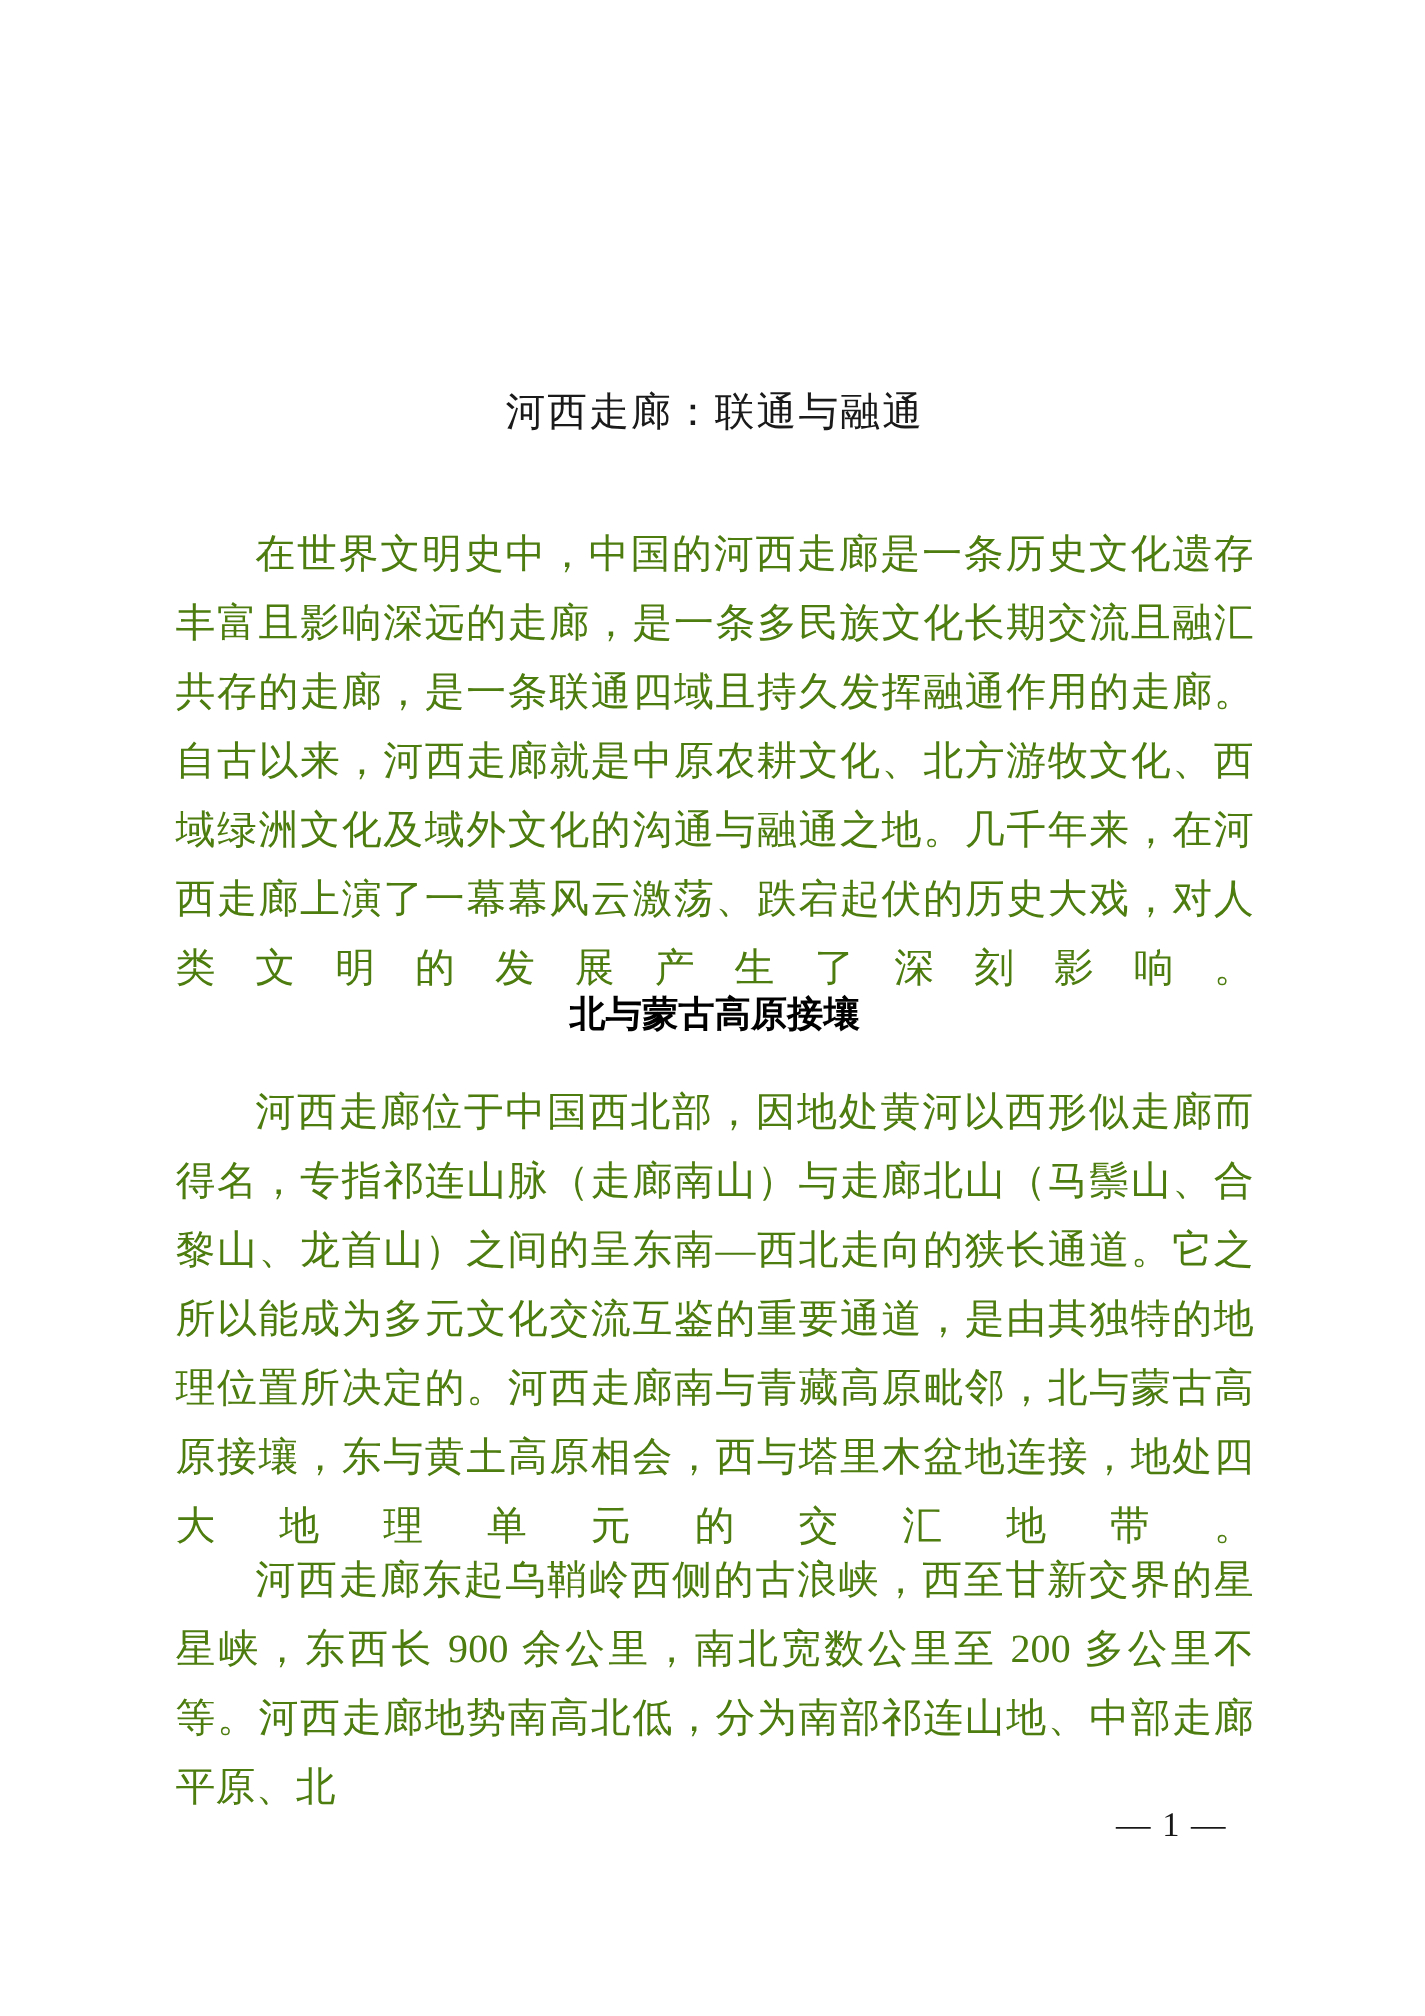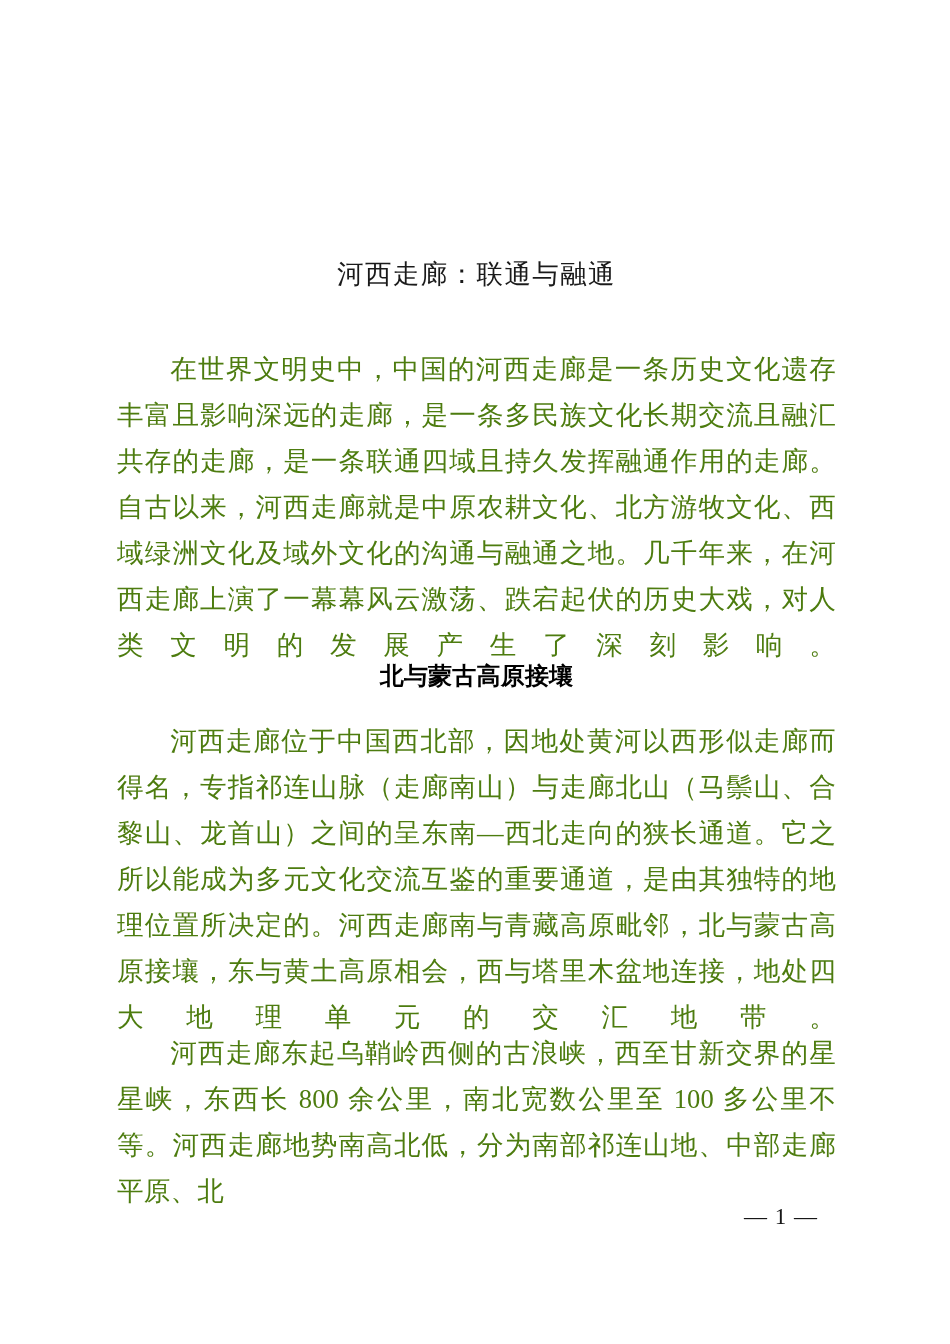--- a/index.html
+++ b/index.html
@@ -107,18 +107,18 @@
   <div class="content">
 
     <div class="doc-title">河西走廊：联通与融通</div>
 
     <div class="para" style="top: 330px;">在世界文明史中，中国的河西走廊是一条历史文化遗存丰富且影响深远的走廊，是一条多民族文化长期交流且融汇共存的走廊，是一条联通四域且持久发挥融通作用的走廊。自古以来，河西走廊就是中原农耕文化、北方游牧文化、西域绿洲文化及域外文化的沟通与融通之地。几千年来，在河西走廊上演了一幕幕风云激荡、跌宕起伏的历史大戏，对人类文明的发展产生了深刻影响。</div>
 
     <div class="section-heading" style="top: 643px;">北与蒙古高原接壤</div>
 
     <div class="para" style="top: 690px; margin-top: 12px;">河西走廊位于中国西北部，因地处黄河以西形似走廊而得名，专指祁连山脉（走廊南山）与走廊北山（马鬃山、合黎山、龙首山）之间的呈东南—西北走向的狭长通道。它之所以能成为多元文化交流互鉴的重要通道，是由其独特的地理位置所决定的。河西走廊南与青藏高原毗邻，北与蒙古高原接壤，东与黄土高原相会，西与塔里木盆地连接，地处四大地理单元的交汇地带。</div>
 
-    <div class="para no-stretch" style="top: 1014px;">河西走廊东起乌鞘岭西侧的古浪峡，西至甘新交界的星星峡，东西长 800 余公里，南北宽数公里至 100 多公里不等。河西走廊地势南高北低，分为南部祁连山地、中部走廊平原、北</div>
+    <div class="para no-stretch" style="top: 1014px;">河西走廊东起乌鞘岭西侧的古浪峡，西至甘新交界的星星峡，东西长 900 余公里，南北宽数公里至 200 多公里不等。河西走廊地势南高北低，分为南部祁连山地、中部走廊平原、北</div>
 
     <div class="footer">— 1 —</div>
 
   </div>
 </div>
 
 </body></html>

